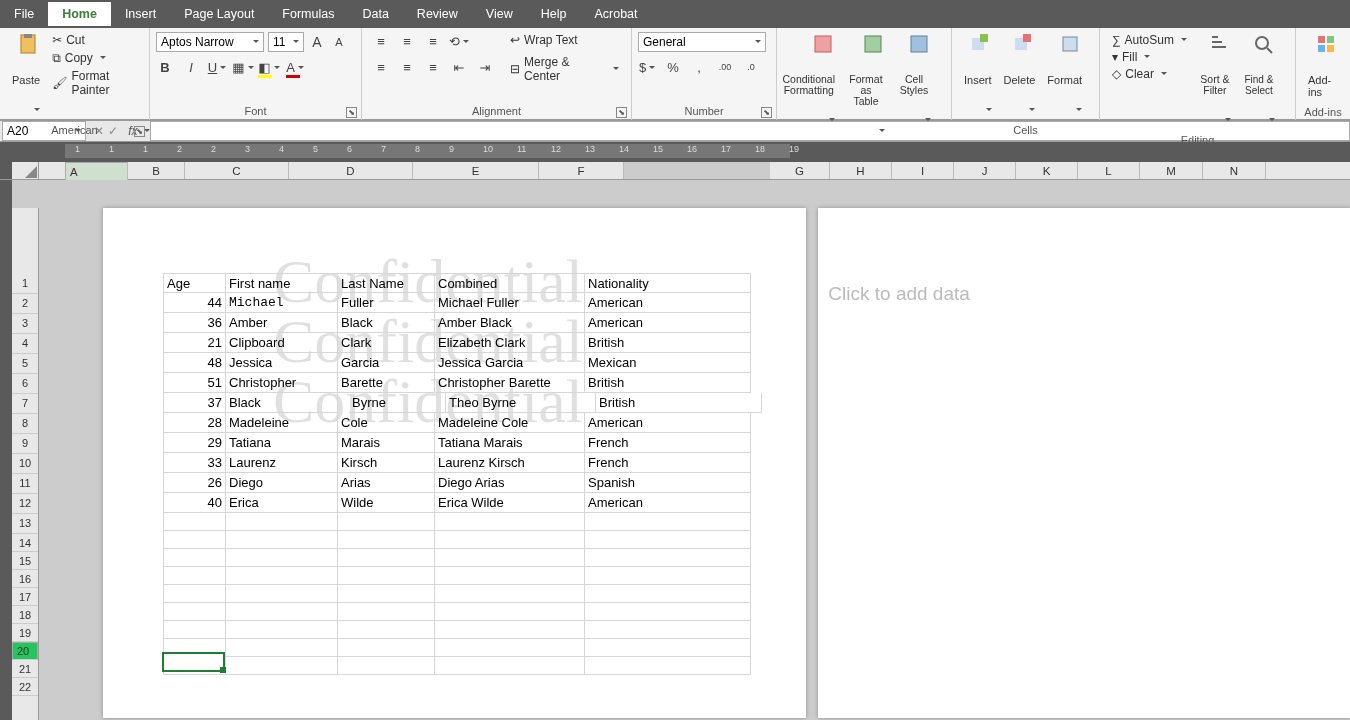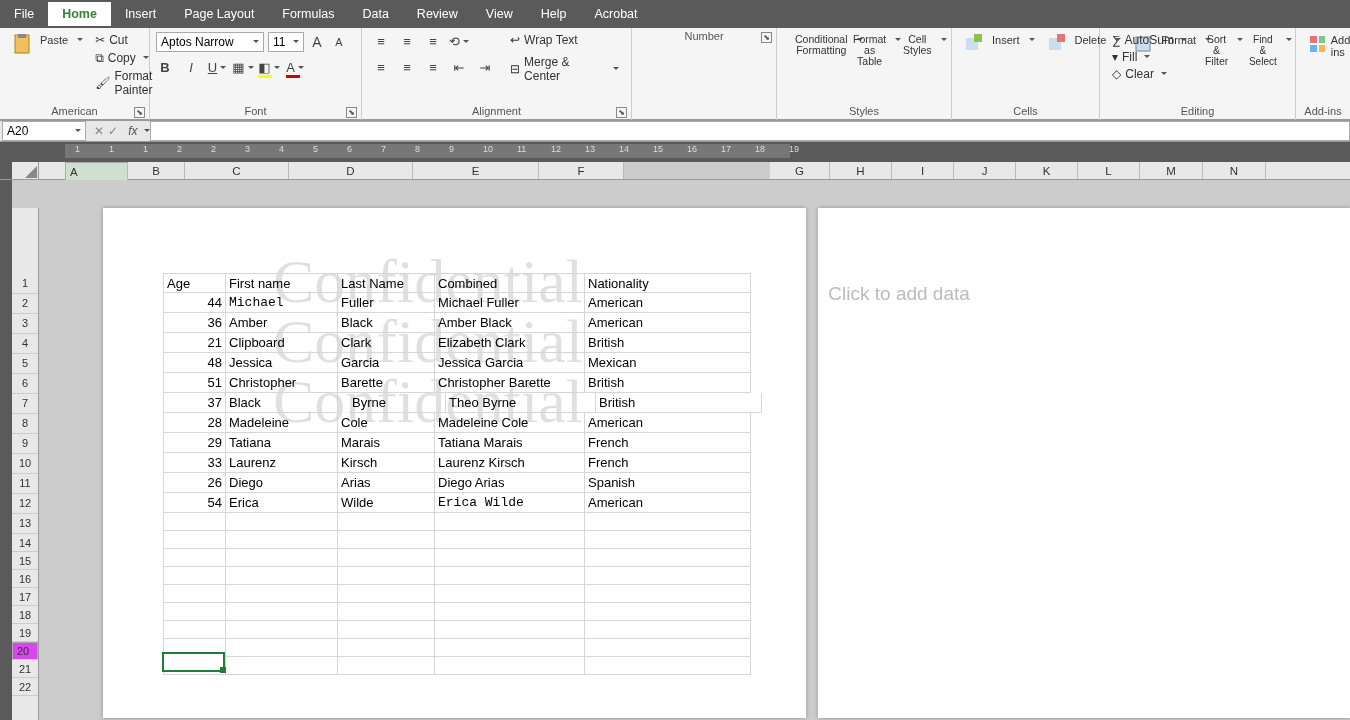--- a/index.html
+++ b/index.html
@@ -13,21 +13,21 @@
 
 .ribbon{display:flex;height:92px;background:#f5f5f5;border-bottom:1px solid #999;}
 .rgroup{display:flex;flex-direction:column;border-right:1px solid #ccc;height:92px;position:relative;}
 .rgroup .body{display:flex;flex:1;padding:4px 6px;align-items:flex-start;}
 .rgroup .label{font-size:11px;color:#555;text-align:center;padding:2px 0 3px;position:relative;}
 .rgroup .label .dlg{position:absolute;right:4px;bottom:2px;width:11px;height:11px;border:1px solid #888;font-size:8px;line-height:9px;text-align:center;}
 
 
 .col{display:flex;flex-direction:column;gap:2px;padding:0 4px;}
 .row{display:flex;gap:4px;align-items:center;}
-.btn-lg{display:flex;align-items:flex-start;gap:6px;padding:2px 6px;font-size:11px;color:#333;}
+.btn-lg{display:flex;flex-direction:column;align-items:flex-end;gap:18px;padding:2px 6px;font-size:11px;color:#333;}
 .btn-lg svg,.btn-lg .ico{width:22px;height:22px;}
 .btn-sm{display:flex;align-items:center;gap:4px;font-size:12px;color:#333;padding:1px 2px;}
 .sel{border:1px solid #aaa;background:#fff;font-size:12px;padding:1px 4px;height:20px;display:flex;align-items:center;justify-content:space-between;}
 .chev::after{content:"";display:inline-block;border:3px solid transparent;border-top-color:#555;margin-left:3px;}
 
 .icon-box{width:18px;height:18px;display:flex;align-items:center;justify-content:center;font-size:13px;color:#444;}
 .underline-bar{width:14px;height:3px;}
 
 .ribbon-icon{width:20px;height:20px;}
 
@@ -47,21 +47,21 @@
 .colhdrs{display:flex;height:18px;background:#e8e8e8;border-bottom:1px solid #999;margin-left:0;}
 .corner{width:27px;border-right:1px solid #999;background:#e8e8e8;display:flex;align-items:flex-end;justify-content:flex-end;}
 .corner::after{content:"";border:6px solid transparent;border-right-color:#888;border-bottom-color:#888;margin:1px;}
 .ch{border-right:1px solid #bbb;font-size:11.5px;text-align:center;line-height:18px;color:#333;background:#e8e8e8;}
 .ch.sel{background:#d0e0d0;}
 
 
 .sheet-area{display:flex;height:540px;background:#ccc;position:relative;}
 .rowhdrs{width:27px;background:#e8e8e8;border-right:1px solid #999;position:relative;margin-top:28px;}
 .rh{height:20px;border-bottom:1px solid #ccc;font-size:11px;text-align:center;line-height:18px;color:#333;}
-.rh.sel{background:#d946ef;}
+.rh.sel{background:#22c55e;}
 
 .vruler{width:12px;background:#5a5a5a;position:relative;}
 
 
 .pages{flex:1;background:#ccc;display:flex;gap:12px;overflow:hidden;}
 .page{background:#fff;box-shadow:0 0 4px rgba(0,0,0,.3);position:relative;margin-top:28px;}
 .page1{width:728px;height:510px;margin-left:38px;}
 .page2{width:550px;height:510px;display:flex;align-items:flex-start;padding:75px 0 0 10px;}
 .adddata{color:#bbb;font-size:19px;}
 
@@ -193,20 +193,33 @@
             <span>⊟</span>
             <span>Merge &amp; Center</span>
             <span class="chev"></span>
           </div>
       </div>
     </div>
     <div class="label"><span>Alignment</span><span class="dlg">⬊</span></div>
   </div>
 
   <div class="rgroup" style="width:145px">
+    <div class="body col" style="gap:6px">
+      <div class="sel" style="width:128px">
+          <span>General</span>
+          <span class="chev"></span>
+        </div>
+      <div class="row" style="gap:8px">
+        <span class="icon-box">$<span class="chev"></span></span>
+        <span class="icon-box">%</span>
+        <span class="icon-box">,</span>
+        <span class="icon-box" style="font-size:9px">.00</span>
+        <span class="icon-box" style="font-size:9px">.0</span>
+      </div>
+    </div>
     <div class="label"><span>Number</span><span class="dlg">⬊</span></div>
   </div>
 
   <div class="rgroup" style="width:175px">
     <div class="body">
       <div class="btn-lg" style="width:58px">
         <svg class="ribbon-icon">
             <rect x="2" y="2" width="16" height="16" fill="#f0a0a0" stroke="#c06060"></rect>
           </svg>
         <span style="text-align:center;font-size:10.5px;line-height:11px">Conditional Formatting</span>
@@ -485,24 +498,24 @@
             <div class="gc" style="width: 166px;">French</div>
           </div>
           <div class="grow">
             <div class="gc num" style="width: 63px;">26</div>
             <div class="gc" style="width: 112px;">Diego</div>
             <div class="gc" style="width: 97px;">Arias</div>
             <div class="gc" style="width: 150px;">Diego Arias</div>
             <div class="gc" style="width: 166px;">Spanish</div>
           </div>
           <div class="grow">
-            <div class="gc num" style="width: 63px;">54</div>
+            <div class="gc num" style="width: 63px;">40</div>
             <div class="gc" style="width: 112px;">Erica</div>
             <div class="gc" style="width: 97px;">Wilde</div>
-            <div class="gc" style="width: 150px; font-family: Liberation Mono, monospace;">Erica Wilde</div>
+            <div class="gc" style="width: 150px;">Erica Wilde</div>
             <div class="gc" style="width: 166px;">American</div>
           </div>
           <div class="grow" style="height: 18px;">
             <div class="gc" style="width: 63px; height: 18px;"></div>
             <div class="gc" style="width: 112px; height: 18px;"></div>
             <div class="gc" style="width: 97px; height: 18px;"></div>
             <div class="gc" style="width: 150px; height: 18px;"></div>
             <div class="gc" style="width: 166px; height: 18px;"></div>
           </div>
           <div class="grow" style="height: 18px;">

